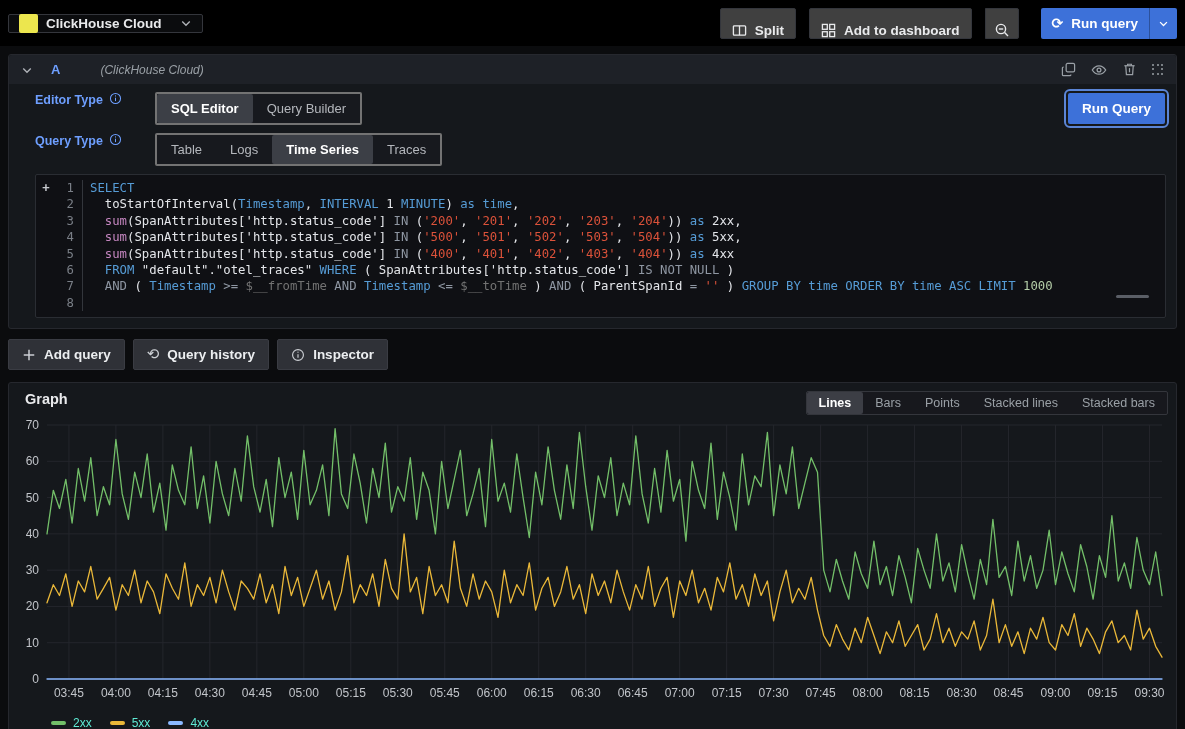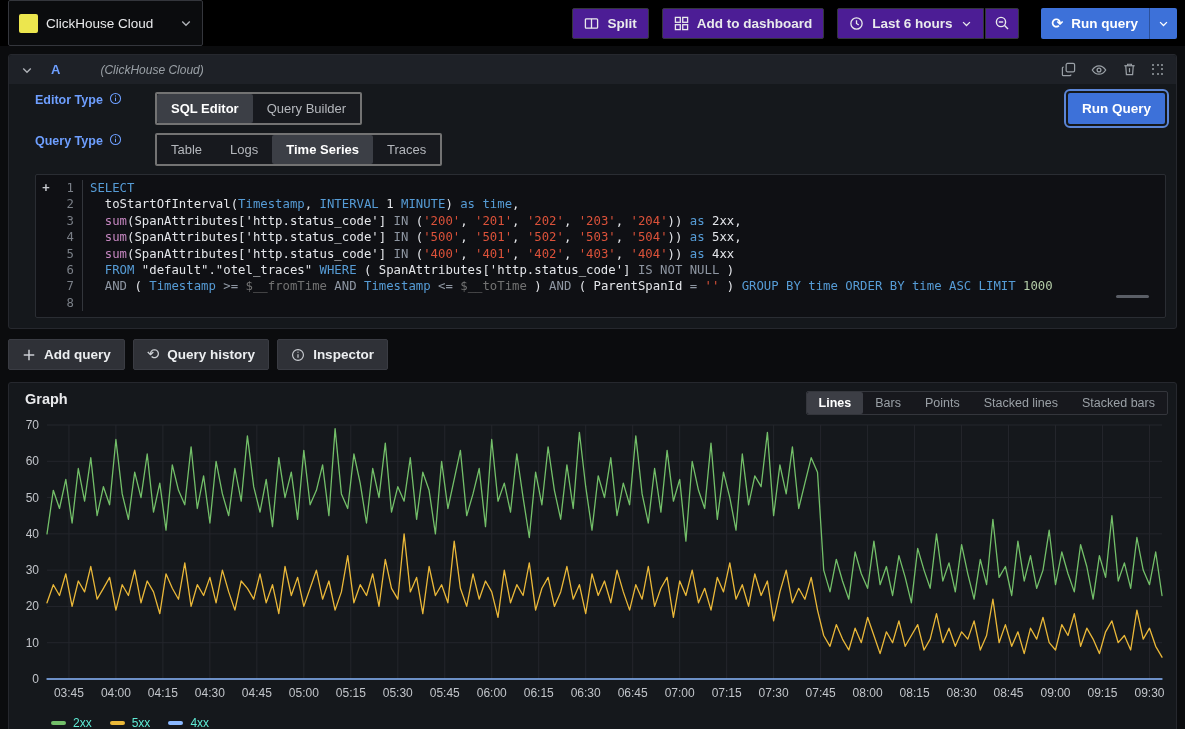--- a/index.html
+++ b/index.html
@@ -1,24 +1,24 @@
 <!DOCTYPE html>
 <html><head>
 <meta charset="utf-8">
 <style>
   *{box-sizing:border-box;margin:0;padding:0}
   html,body{width:1185px;height:729px;overflow:hidden}
   body{background:#0b0c0e;font-family:"Liberation Sans",sans-serif;color:#d8d9da;font-size:13px}
   .topbar{height:46px;background:#000;display:flex;align-items:center;padding:0 8px}
-  .ds-picker{display:flex;align-items:center;gap:8px;height:46px;min-width:195px;border:1px solid #34363c;border-radius:2px;padding:0 10px;background:#0b0c0e;color:#e9eaec;font-weight:400;font-size:13.5px;cursor:pointer}
+  .ds-picker{display:flex;align-items:center;gap:8px;height:19px;min-width:195px;border:1px solid #34363c;border-radius:2px;padding:0 10px;background:#0b0c0e;color:#e9eaec;font-weight:700;font-size:13.5px;cursor:pointer}
   .ds-logo{width:19px;height:19px;background:#ece64e;border-radius:2px;padding:2.5px 3px;display:block}
   .ds-logo .bars{width:100%;height:100%;background:repeating-linear-gradient(90deg,#15161a 0 1.6px,#ece64e 1.6px 3.4px)}
   .ds-caret{margin-left:auto;color:#b0b3b8;display:flex}
   .tb-right{margin-left:auto;display:flex;align-items:center;gap:13px}
-  .tb-btn{display:flex;align-items:center;gap:8px;height:31px;padding:0 11px;background:#4c1d95;border:1px solid #34363c;border-radius:2px;color:#e9eaec;font-weight:600;font-size:13.5px;cursor:pointer;font-family:inherit}
+  .tb-btn{display:flex;align-items:flex-end;gap:8px;height:31px;padding:0 11px;background:#404040;border:1px solid #34363c;border-radius:2px;color:#e9eaec;font-weight:600;font-size:13.5px;cursor:pointer;font-family:inherit}
   .tb-btn svg,.q-actions svg{display:block}
   .time-group{display:flex;gap:1px}
   .time-group .tb-btn{border-radius:2px 0 0 2px}
   .time-group .zoomout{border-radius:0 2px 2px 0;padding:0 8px}
   .run-btn{display:flex;align-items:stretch;height:31px;border-radius:2px;overflow:hidden;background:#3d71d9;cursor:pointer;margin-left:9px}
   .run-btn .main{display:flex;align-items:center;gap:8px;padding:0 11px;color:#fff;font-weight:600;font-size:13.5px}
   .run-btn .caret{display:flex;align-items:center;padding:0 8px;border-left:1px solid rgba(0,0,0,.28);color:#fff}
   .glyph{font-family:"DejaVu Sans",sans-serif;font-weight:700;font-size:14px;line-height:1}
   .content{padding:8px}
   .panel{background:#15181c;border:1px solid #26282e;border-radius:3px;position:relative}
@@ -91,34 +91,20 @@
           <svg width="15" height="15" viewBox="0 0 16 16" fill="none" stroke="currentColor" stroke-width="1.4">
             <rect x="1.5" y="1.5" width="5.2" height="5.2"></rect>
             <rect x="9.3" y="1.5" width="5.2" height="5.2"></rect>
             <rect x="1.5" y="9.3" width="5.2" height="5.2"></rect>
             <rect x="9.3" y="9.3" width="5.2" height="5.2"></rect>
           </svg>
         </span>
       <span>Add to dashboard</span>
     </button>
     <div class="time-group">
-      <button class="tb-btn">
-        <span>
-            <svg width="15" height="15" viewBox="0 0 16 16" fill="none" stroke="currentColor" stroke-width="1.4">
-              <circle cx="8" cy="8" r="6"></circle>
-              <polyline points="8,4.5 8,8 10.4,9.6"></polyline>
-            </svg>
-          </span>
-        <span>Last 6 hours</span>
-        <span>
-            <svg width="11" height="11" viewBox="0 0 16 16" fill="none" stroke="currentColor" stroke-width="1.8">
-              <polyline points="3,6 8,11 13,6"></polyline>
-            </svg>
-          </span>
-      </button>
       <button class="tb-btn zoomout">
         <span>
             <svg width="16" height="16" viewBox="0 0 16 16" fill="none" stroke="currentColor" stroke-width="1.4">
               <circle cx="7" cy="7" r="4.6"></circle>
               <line x1="10.6" y1="10.6" x2="14" y2="14"></line>
               <line x1="4.8" y1="7" x2="9.2" y2="7"></line>
             </svg>
           </span>
       </button>
     </div>

